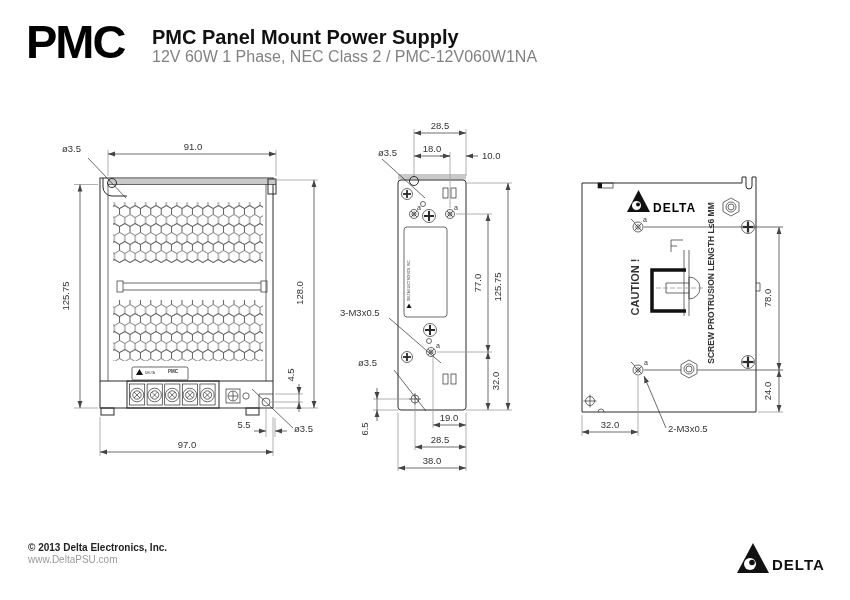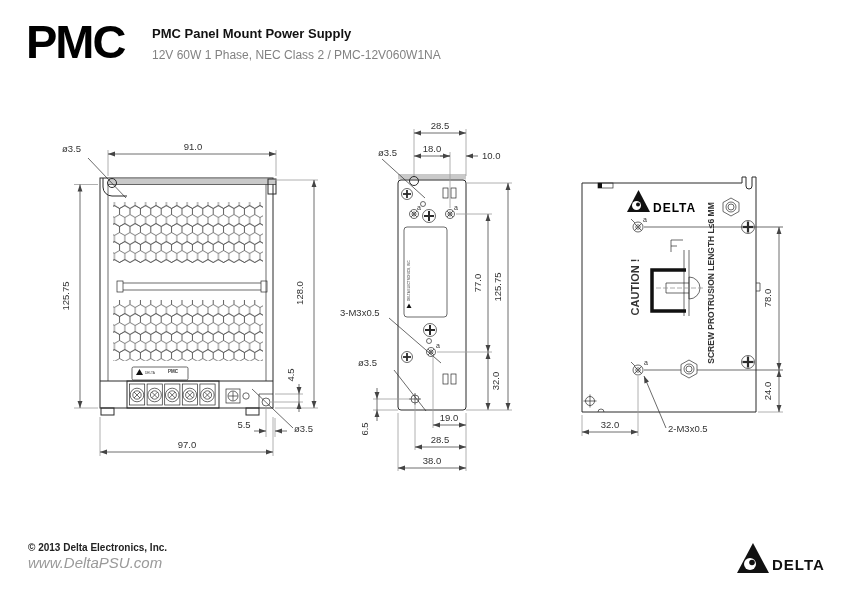--- a/index.html
+++ b/index.html
@@ -2,25 +2,25 @@
 <html><head>
 <meta charset="utf-8">
 <style>
   html,body{margin:0;padding:0;background:#ffffff;}
   body{width:850px;height:600px;position:relative;overflow:hidden;
        font-family:"Liberation Sans",sans-serif;}
   .page{position:absolute;inset:0;background:#fff;padding-left:8px;}
   
   .brand-pmc{position:absolute;left:26px;top:14px;font-size:47px;font-weight:bold;
              letter-spacing:-2px;color:#000;}
-  .hd-title{position:absolute;left:152px;top:26px;font-size:13px;font-weight:bold;color:#111;}
-  .hd-sub{position:absolute;left:152px;top:48px;font-size:12px;color:#828282;}
+  .hd-title{position:absolute;left:152px;top:26px;font-size:20px;font-weight:bold;color:#111;}
+  .hd-sub{position:absolute;left:152px;top:48px;font-size:16px;color:#828282;}
   
   .ft-copy{position:absolute;left:28px;top:542px;font-size:10px;font-weight:bold;color:#222;}
-  .ft-web{position:absolute;left:28px;top:554px;font-size:15px;color:#9a9a9a;font-style:italic;}
+  .ft-web{position:absolute;left:28px;top:554px;font-size:10px;color:#9a9a9a;}
   .ft-logo{position:absolute;left:733px;top:537px;}
   
   svg{position:absolute;left:0;top:0;}
   .ln{stroke:#2b2b2b;stroke-width:1;fill:none;}
   .thin{stroke:#2b2b2b;stroke-width:.7;fill:none;}
   .dim{stroke:#4a4a4a;stroke-width:.8;fill:none;}
   .ext{stroke:#9c9c9c;stroke-width:.8;fill:none;}
   .thick{stroke:#111;stroke-width:3.5;fill:none;}
   .fillb{fill:#111;stroke:none;}
   .grayf{fill:#c9c9c9;stroke:none;}

